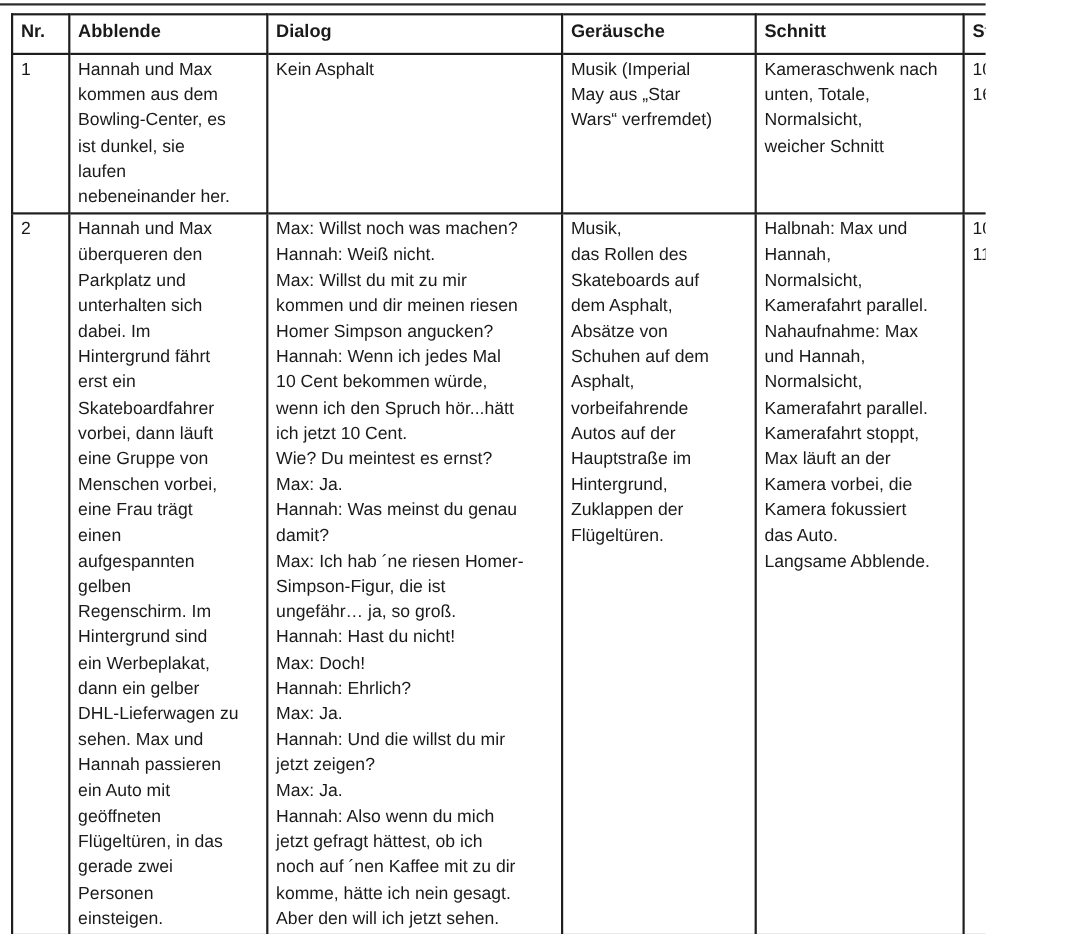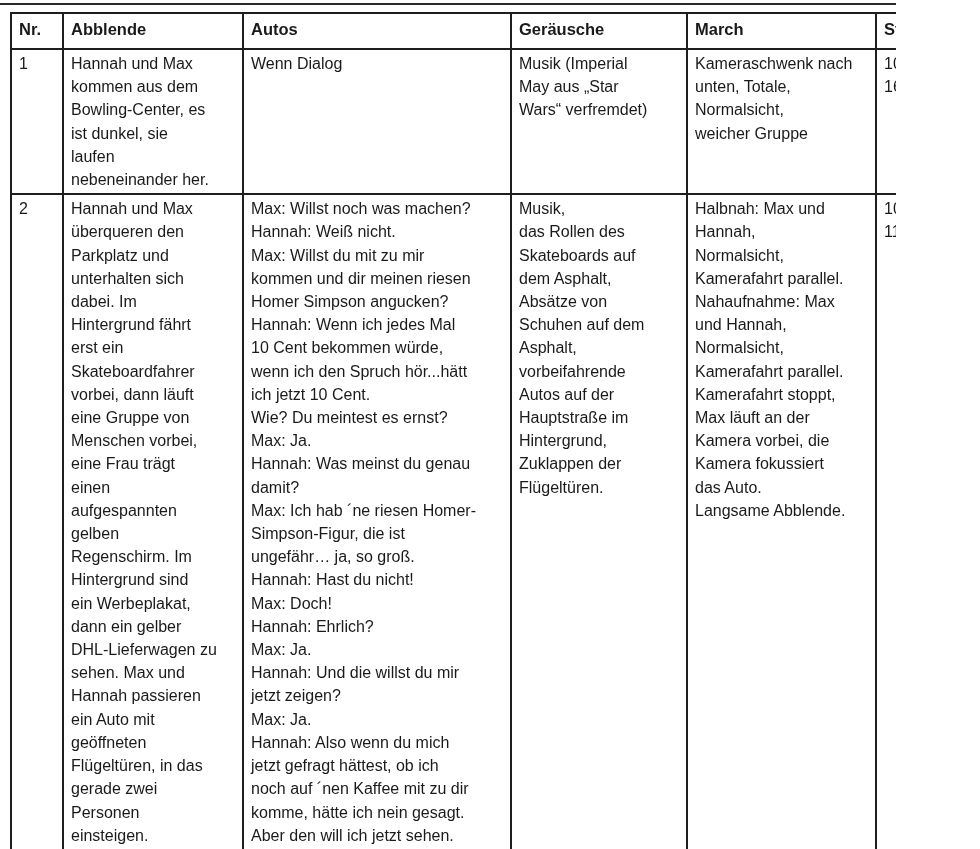--- a/index.html
+++ b/index.html
@@ -71,43 +71,43 @@
       <col class="c-handlung">
       <col class="c-dialog">
       <col class="c-ger">
       <col class="c-kamera">
       <col class="c-zeit">
     </colgroup>
     <thead>
       <tr>
         <th>Nr.</th>
         <th>Abblende</th>
-        <th>Autos</th>
+        <th>Dialog</th>
         <th>Geräusche</th>
-        <th>March</th>
+        <th>Schnitt</th>
         <th>Star</th>
       </tr>
     </thead>
     <tbody>
       <tr class="r1">
         <td>1</td>
         <td>Hannah und Max
 kommen aus dem
 Bowling-Center, es
 ist dunkel, sie
 laufen
 nebeneinander her.</td>
-        <td>Wenn Dialog</td>
+        <td>Kein Asphalt</td>
         <td>Musik (Imperial
 May aus „Star
 Wars“ verfremdet)</td>
         <td>Kameraschwenk nach
 unten, Totale,
 Normalsicht,
-weicher Gruppe</td>
+weicher Schnitt</td>
         <td>10.13-
 16.98</td>
       </tr>
       <tr class="r2">
         <td>2</td>
         <td>Hannah und Max
 überqueren den
 Parkplatz und
 unterhalten sich
 dabei. Im

